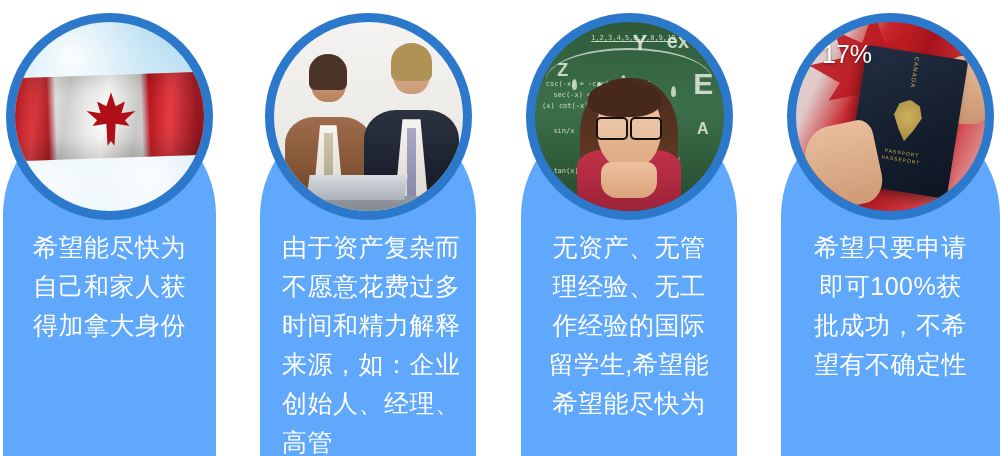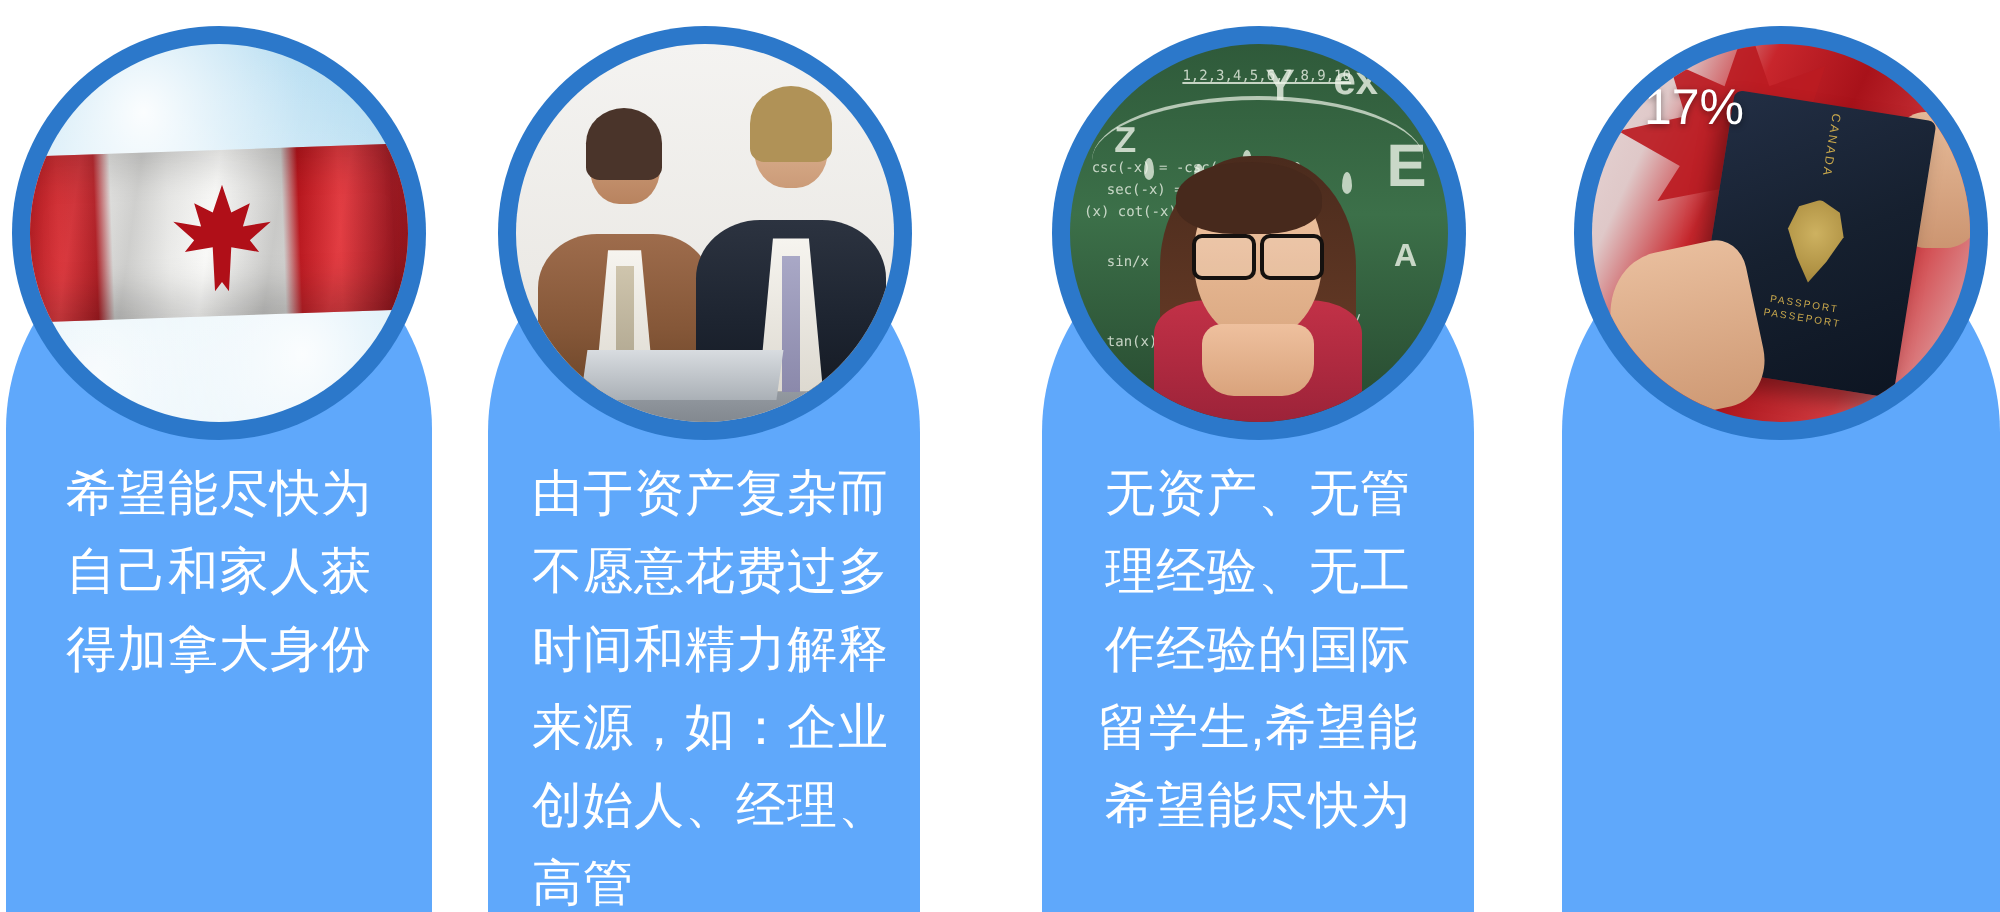--- a/index.html
+++ b/index.html
@@ -295,21 +295,21 @@
             <path fill="currentColor" d="M50 4 L58 28 L74 20 L68 40 L92 36 L74 52 L82 62 L58 58 L56 96 L50 88 L44 96 L42 58 L18 62 L26 52 L8 36 L32 40 L26 20 L42 28 Z"></path>
           </svg>
         </div>
       </div>
     </div>
     <div class="card-text">希望能尽快为
 自己和家人获
 得加拿大身份</div>
   </div>
 
-  <div class="card" style="left:244px;width:216px;">
+  <div class="card" style="left:260px;width:216px;">
     <div class="card-panel"></div>
     <div class="card-circle">
       <div class="card-photo ph-men">
         <div class="desk"></div>
         <div class="person p-left">
           <div class="torso"></div>
           <div class="shirt"></div>
           <div class="tie"></div>
           <div class="head"></div>
           <div class="hair"></div>
@@ -386,15 +386,19 @@
         <div class="hand2"></div>
         <div class="passport">
           <div class="pass-word pass-top">CANADA</div>
           <div class="crest"></div>
           <div class="pass-bottom">PASSPORT<br>PASSEPORT</div>
         </div>
         <div class="thumb"></div>
         <div class="badge-100">17%</div>
       </div>
     </div>
+    <div class="card-text">希望只要申请
+即可100%获
+批成功，不希
+望有不确定性</div>
   </div>
 
 </div>
 
 </body></html>

